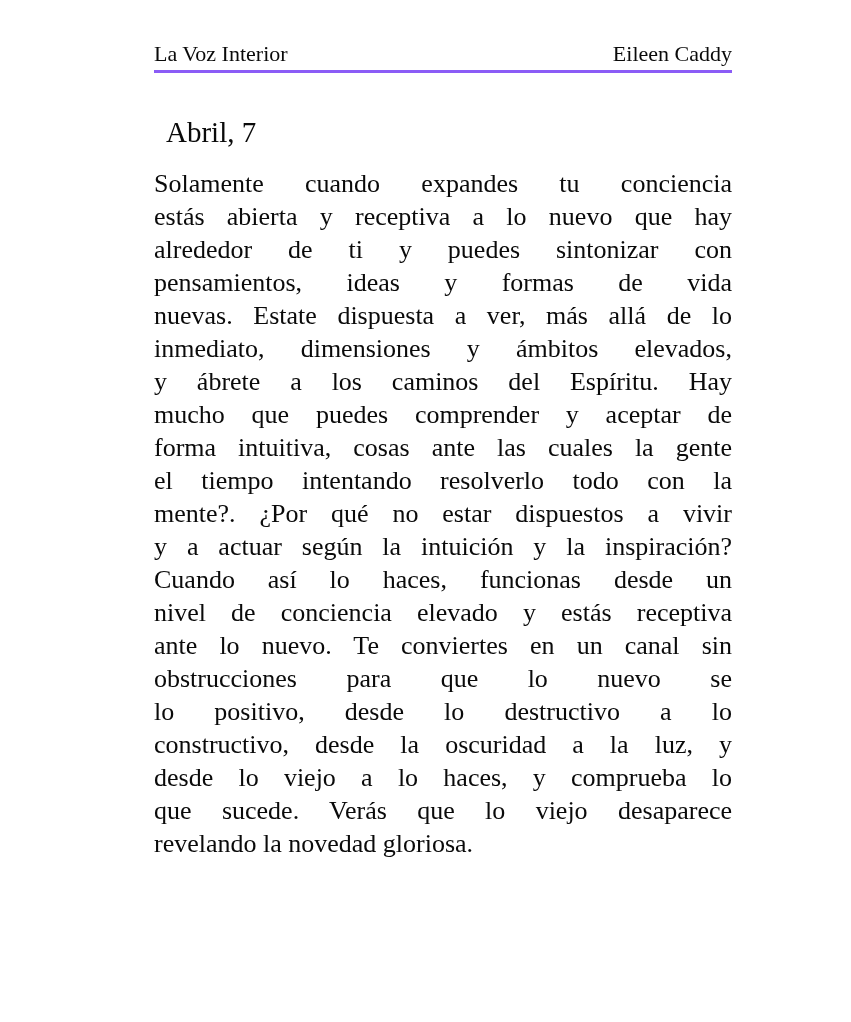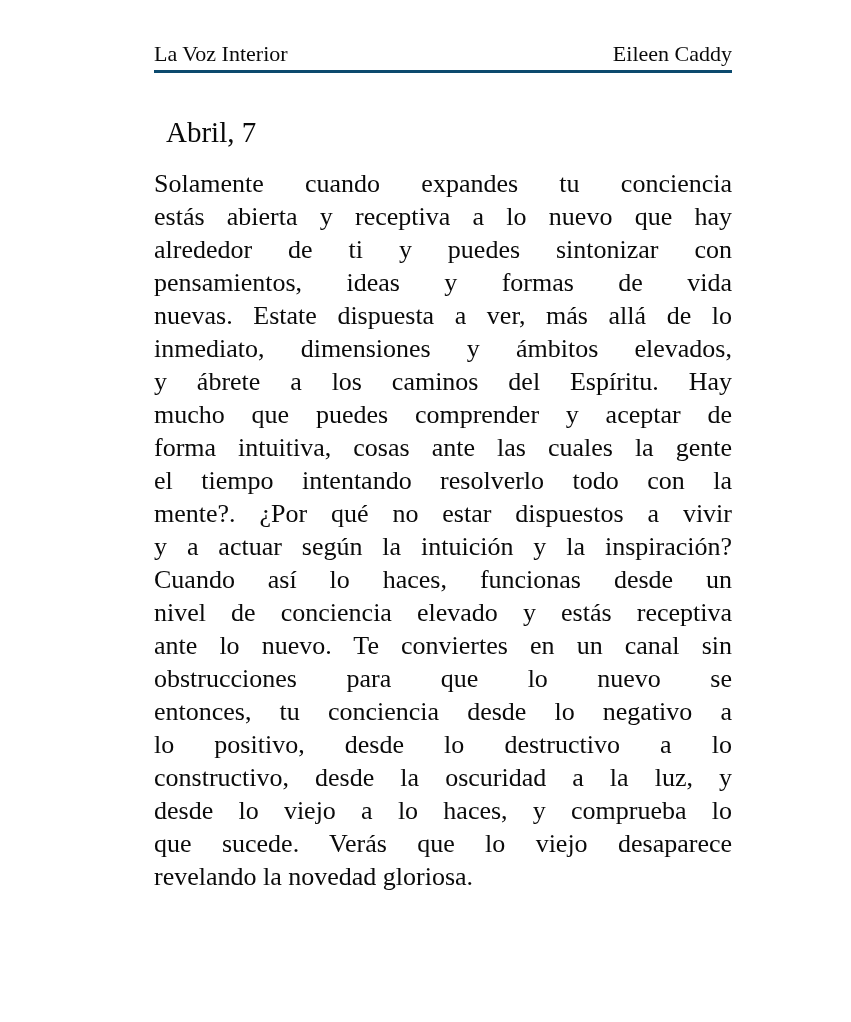--- a/index.html
+++ b/index.html
@@ -20,21 +20,21 @@
     position: absolute;
     top: 41px;
     left: 154px;
     width: 578px;
     display: flex;
     justify-content: space-between;
     align-items: baseline;
     font-size: 22px;
     line-height: 25px;
     padding-bottom: 4px;
-    border-bottom: 3px solid #0c4a6e; 
+    border-bottom: 3px solid #8b5cf6; 
   }
   .heading {
     position: absolute;
     top: 104px;
     left: 154px;
     width: 578px;
     font-size: 29px;
     line-height: 33px;
     font-weight: normal;
     margin: 12px;
@@ -80,21 +80,20 @@
     <div class="line">y ábrete a los caminos del Espíritu. Hay</div>
     <div class="line">mucho que puedes comprender y aceptar de</div>
     <div class="line">forma intuitiva, cosas ante las cuales la gente</div>
     <div class="line">el tiempo intentando resolverlo todo con la</div>
     <div class="line">mente?. ¿Por qué no estar dispuestos a vivir</div>
     <div class="line">y a actuar según la intuición y la inspiración?</div>
     <div class="line">Cuando así lo haces, funcionas desde un</div>
     <div class="line">nivel de conciencia elevado y estás receptiva</div>
     <div class="line">ante lo nuevo. Te conviertes en un canal sin</div>
     <div class="line">obstrucciones para que lo nuevo se</div>
-    <div class="line">entonces, tu conciencia desde lo negativo a</div>
     <div class="line">lo positivo, desde lo destructivo a lo</div>
     <div class="line">constructivo, desde la oscuridad a la luz, y</div>
     <div class="line">desde lo viejo a lo haces, y comprueba lo</div>
     <div class="line">que sucede. Verás que lo viejo desaparece</div>
     <div class="line last-line">revelando la novedad gloriosa.</div>
   </div>
 
 </div>
 
 </body></html>

